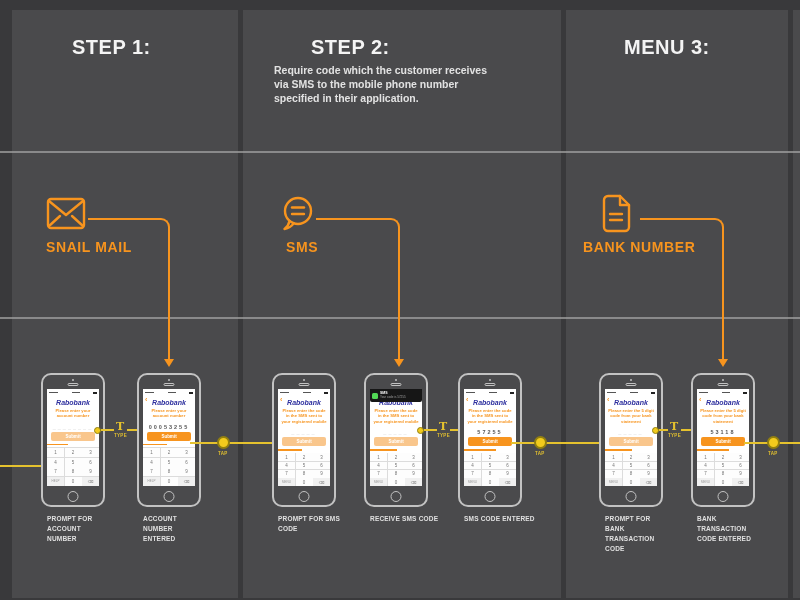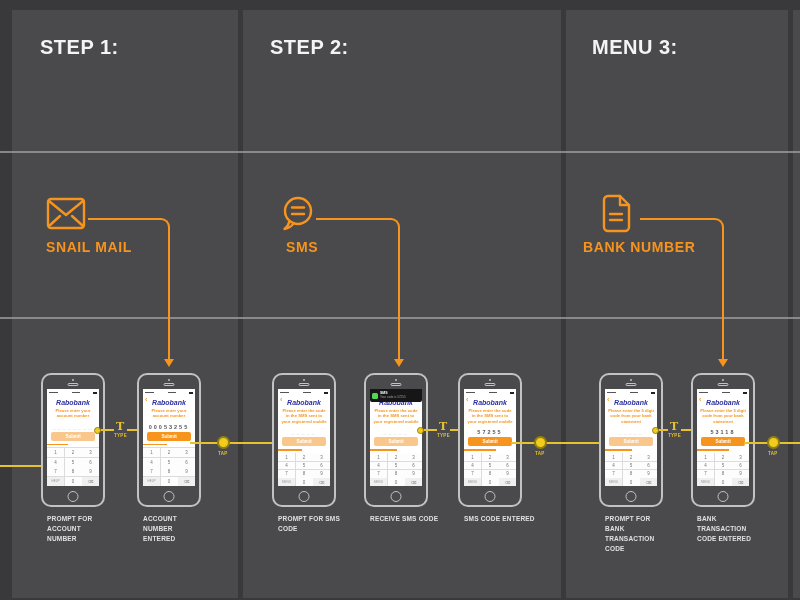--- a/index.html
+++ b/index.html
@@ -2,21 +2,21 @@
 <html><head>
 <meta charset="utf-8">
 <style>
   html,body{margin:0;padding:0;background:#2e2e30;}
   #canvas{position:relative;width:800px;height:600px;overflow:hidden;
           background:#39393b;font-family:"Liberation Sans",sans-serif;}
   .panel{position:absolute;top:10px;height:588px;background:#4a4a4c;}
   .hline{position:absolute;left:0;width:800px;height:2px;background:#a0a0a0;opacity:.75;z-index:1;}
 
   
-  .step-h{position:absolute;color:#f4f4f4;font-size:20px;font-weight:bold;letter-spacing:.5px;z-index:2;}
+  .step-h{position:absolute;color:#f4f4f4;font-size:20px;font-weight:bold;letter-spacing:.5px;z-index:2;margin-left:32px;}
   .step-d{position:absolute;color:#e2e2e2;font-size:10.5px;line-height:1.35;font-weight:bold;z-index:2;}
 
   
   .chan-ico{position:absolute;z-index:2;}
   .chan-ico svg{display:block;}
   .chan-label{position:absolute;color:#f7941e;font-size:14px;font-weight:bold;letter-spacing:.6px;z-index:2;}
 
   
   .conn{position:absolute;border-top:2px solid #f7941e;border-right:2px solid #f7941e;
         border-top-right-radius:9px;z-index:2;}
@@ -81,21 +81,22 @@
 
   <div class="panel" style="left:12px;width:226px"></div>
   <div class="panel" style="left:243px;width:318px"></div>
   <div class="panel" style="left:566px;width:222px"></div>
   <div class="panel" style="left:793px;width:7px"></div>
 
   <div class="hline" style="top:151px"></div>
   <div class="hline" style="top:317px"></div>
 
   <div class="step-h" style="left:40px;top:36px">STEP 1:</div>
-  <div class="step-h" style="left:270px;top:36px">STEP 2:</div>
+  <div class="step-h" style="left:279px;top:36px">STEP 2:</div>
+  <div class="step-d" style="left:274px;top:63px;width:215px">Require code which the customer receives via SMS to the mobile phone number specified in their application.</div>
   <div class="step-h" style="left:592px;top:36px">MENU 3:</div>
 
   <div class="chan-ico" style="left:46px;top:197px">
     <svg width="40" height="33" viewBox="0 0 40 33" fill="none" stroke="#f7941e" stroke-width="2.4" stroke-linejoin="round" stroke-linecap="round">
       <rect x="2" y="2" width="36" height="29" rx="3"></rect>
       <path d="M3,4 L20,18 L37,4"></path>
       <path d="M3,29 L14,19"></path>
       <path d="M37,29 L26,19"></path>
     </svg>
   </div>

